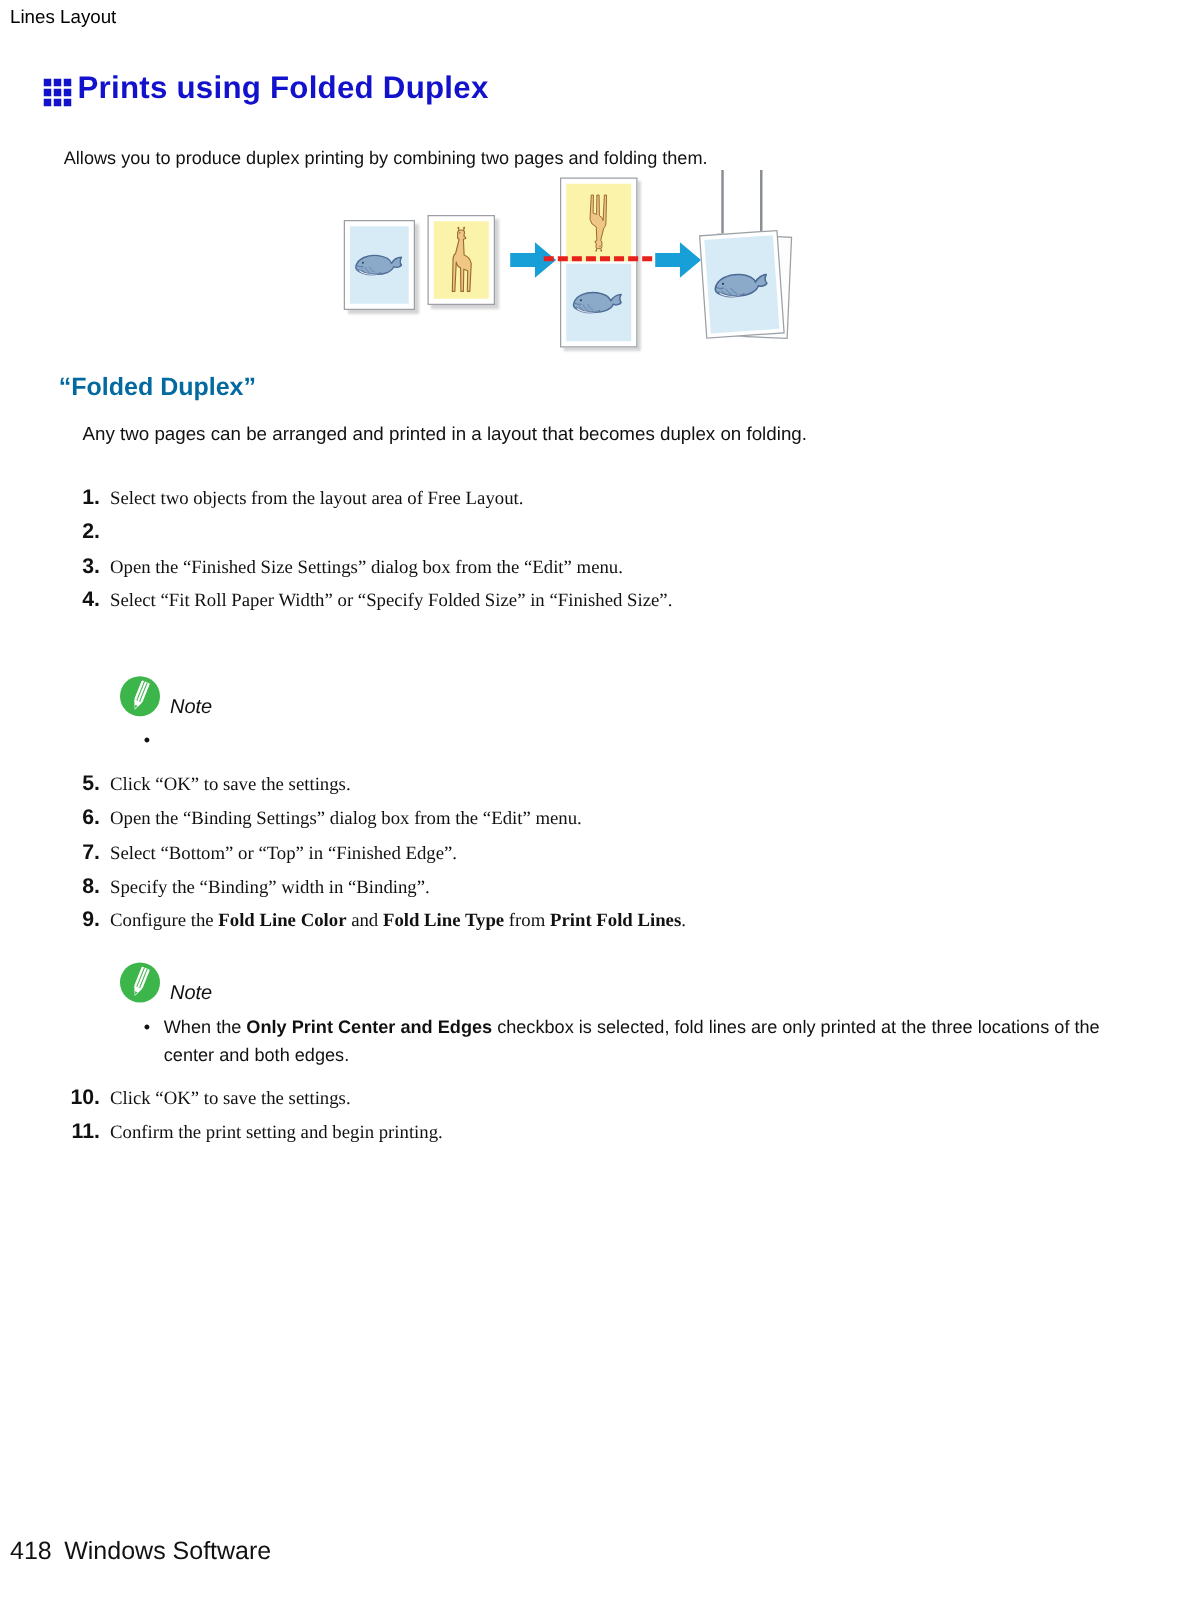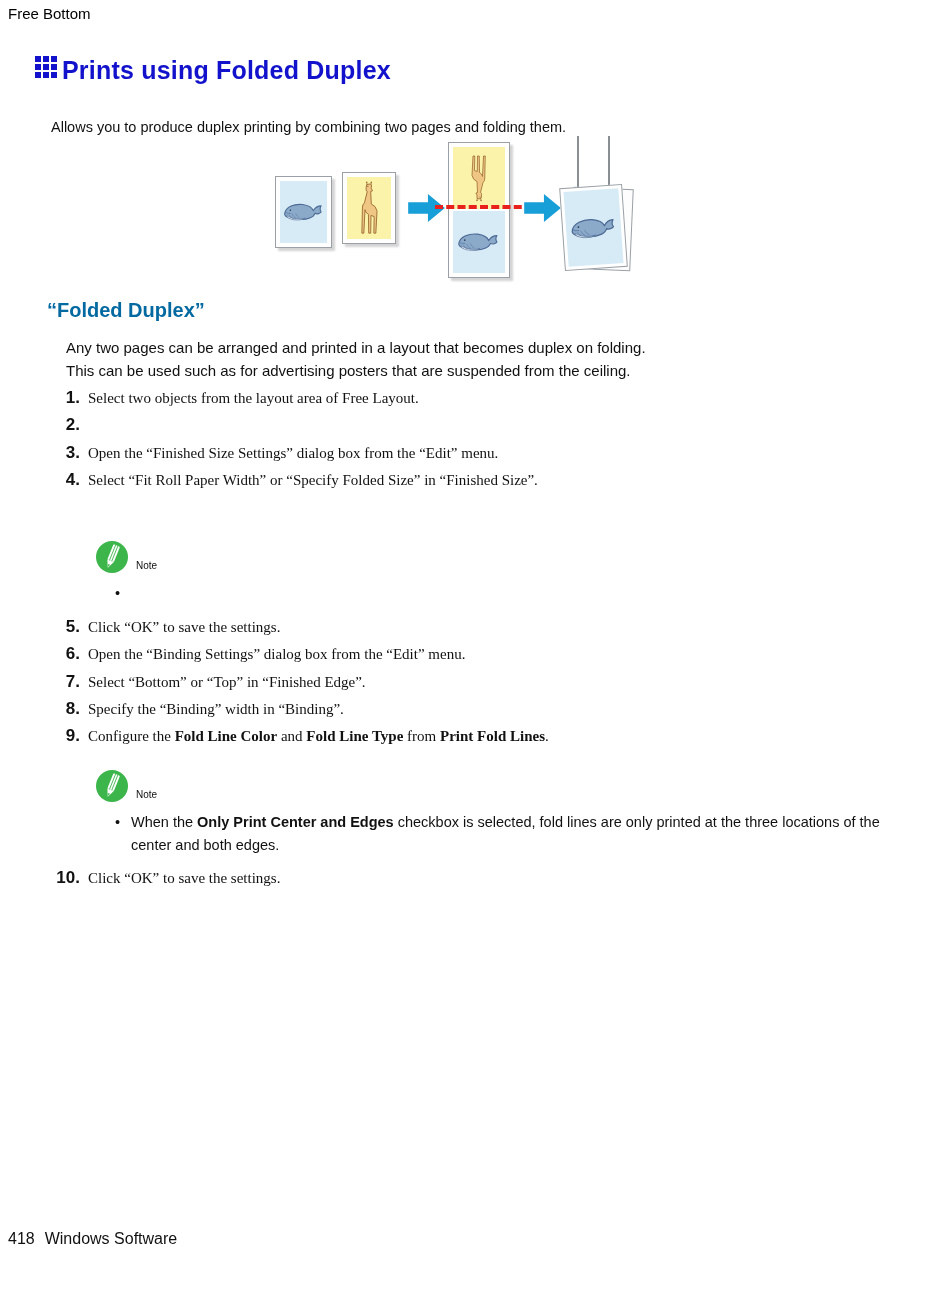--- a/index.html
+++ b/index.html
@@ -5,21 +5,21 @@
   html,body{margin:0;padding:0;}
   body{
     width:950px;height:1291px;background:#ffffff;position:relative;
     font-family:"Liberation Sans","DejaVu Sans",sans-serif;color:#111;
     overflow:hidden;
   }
   .abs{position:absolute;}
   
   .breadcrumb{left:8px;top:5px;font-size:15px;color:#000;}
   
-  .title-row{left:35px;top:56px;display:flex;align-items:flex-start;gap:5px;}
+  .title-row{left:35px;top:56px;display:flex;align-items:flex-end;gap:5px;}
   .grid-icon{display:grid;grid-template-columns:repeat(3,6px);grid-template-rows:repeat(3,6px);gap:2px;}
   .grid-icon b{background:#1212cc;display:block;}
   h1{margin:0;font-size:25px;font-weight:bold;color:#1212cc;letter-spacing:0.2px;}
   .intro{left:35px;top:103px;font-size:14.5px;}
   
   .illus{left:258px;top:134px;width:440px;height:150px;}
   .pg{position:absolute;background:#fff;border:1px solid #9aa0a6;box-shadow:3px 3px 2px #d4d4d4;padding:4px;box-sizing:border-box;}
   .pg .inner{width:100%;height:100%;display:flex;align-items:center;justify-content:center;overflow:hidden;}
   .inner.blue{background:#d7ebf7;}
   .inner.yellow{background:#fbf3a9;}
@@ -37,27 +37,27 @@
   .desc{left:66px;top:337px;font-size:15px;line-height:22.5px;}
   
   .steps{font-size:15px;}
   .step{display:flex;align-items:baseline;height:27.3px;}
   .step .num{width:34px;text-align:right;margin-right:8px;font-weight:bold;font-size:17px;flex:none;}
   .step .txt{white-space:nowrap;font-family:Liberation Serif, serif;}
   
   .note{width:830px;}
   .note .head{display:flex;align-items:flex-end;gap:7px;height:40px;}
   .note .head svg{display:block;}
-  .note .label{font-size:10px;line-height:15px;padding-bottom:1px;}
+  .note .label{font-size:16px;line-height:15px;padding-bottom:1px;font-style:italic;}
   .note .bullets{margin-top:8px;margin-left:20px;font-size:14.5px;line-height:23px;}
   .note .bullet-row{display:flex;}
   .note .bullet{width:16px;flex:none;}
   .note .btxt{max-width:760px;}
   
-  .footer{left:8px;top:1230px;font-size:16px;}
+  .footer{left:8px;top:1230px;font-size:20px;}
   .footer .pn{margin-right:10px;}
   b{font-weight:bold;}
 </style>
 </head>
 <body>
 
 <svg width="0" height="0" style="position:absolute">
   <defs>
     <g id="whale">
       <path d="M6 34 C8 17 30 11 47 13 C61 15 69 21 71 27 C75 20 83 16 89 16 C86 21 86 26 89 30 C87 33 80 36 75 33 C72 42 58 48 40 47 C20 46 6 43 6 34 Z" fill="#8ba9c9" stroke="#4c6a94" stroke-width="2.5" stroke-linejoin="round"></path>
@@ -71,21 +71,21 @@
       <line x1="28" y1="4" x2="27" y2="10" stroke="#9a6b30" stroke-width="1.5"></line>
       <circle cx="20" cy="4" r="1.4" fill="#9a6b30"></circle>
       <circle cx="28" cy="4" r="1.4" fill="#9a6b30"></circle>
       <path d="M19 13 Q18 7 24 7 Q30 7 28 13 L28 16 Q31 17 30 19 L27 20 L28 42 Q36 45 38 54 L36 93 L32.5 93 L33 64 L27.5 62 L27 93 L23.5 93 L23 60 Q18 58 17 52 L15 93 L11.5 93 L12.5 49 Q12 43 16 40 L21 20 Q18 19 19 16 Z" fill="#f0c685" stroke="#9a6b30" stroke-width="1.6" stroke-linejoin="round"></path>
       <circle cx="22" cy="11" r="0.9" fill="#5c3e18"></circle>
     </g>
     <polygon id="bluearrow" points="0,11 21,11 21,2 39,17 21,32 21,23 0,23" fill="#189fd8"></polygon>
   </defs>
 </svg>
 
-<div class="abs breadcrumb">Free Bottom</div>
+<div class="abs breadcrumb">Lines Layout</div>
 
 <div class="abs title-row">
   <span class="grid-icon">
       <b></b>
       <b></b>
       <b></b>
       <b></b>
       <b></b>
       <b></b>
       <b></b>
@@ -142,21 +142,20 @@
           </svg>
         </div>
     </div>
   </div>
 </div>
 
 <h2 class="abs">“Folded Duplex”</h2>
 
 <p class="abs desc" style="margin:0">
   <span>Any two pages can be arranged and printed in a layout that becomes duplex on folding.</span><br>
-  <span>This can be used such as for advertising posters that are suspended from the ceiling.</span>
 </p>
 
 <div class="abs steps" style="left:46px;top:388px;">
   <div class="step">
     <span class="num">1.</span>
     <span class="txt"><span>Select two objects from the layout area of Free Layout.</span></span>
   </div>
   <div class="step">
     <span class="num">2.</span>
   </div>
@@ -234,17 +233,21 @@
       <span class="btxt"><span>When the </span><b>Only Print Center and Edges</b><span> checkbox is selected, fold lines are only printed at the three locations of the center and both edges.</span></span>
     </div>
   </div>
 </div>
 
 <div class="abs steps" style="left:46px;top:868px;">
   <div class="step">
     <span class="num">10.</span>
     <span class="txt"><span>Click “OK” to save the settings.</span></span>
   </div>
+  <div class="step">
+    <span class="num">11.</span>
+    <span class="txt"><span>Confirm the print setting and begin printing.</span></span>
+  </div>
 </div>
 
 <div class="abs footer">
   <span class="pn">418</span><span>Windows Software</span>
 </div>
 
 </body></html>

